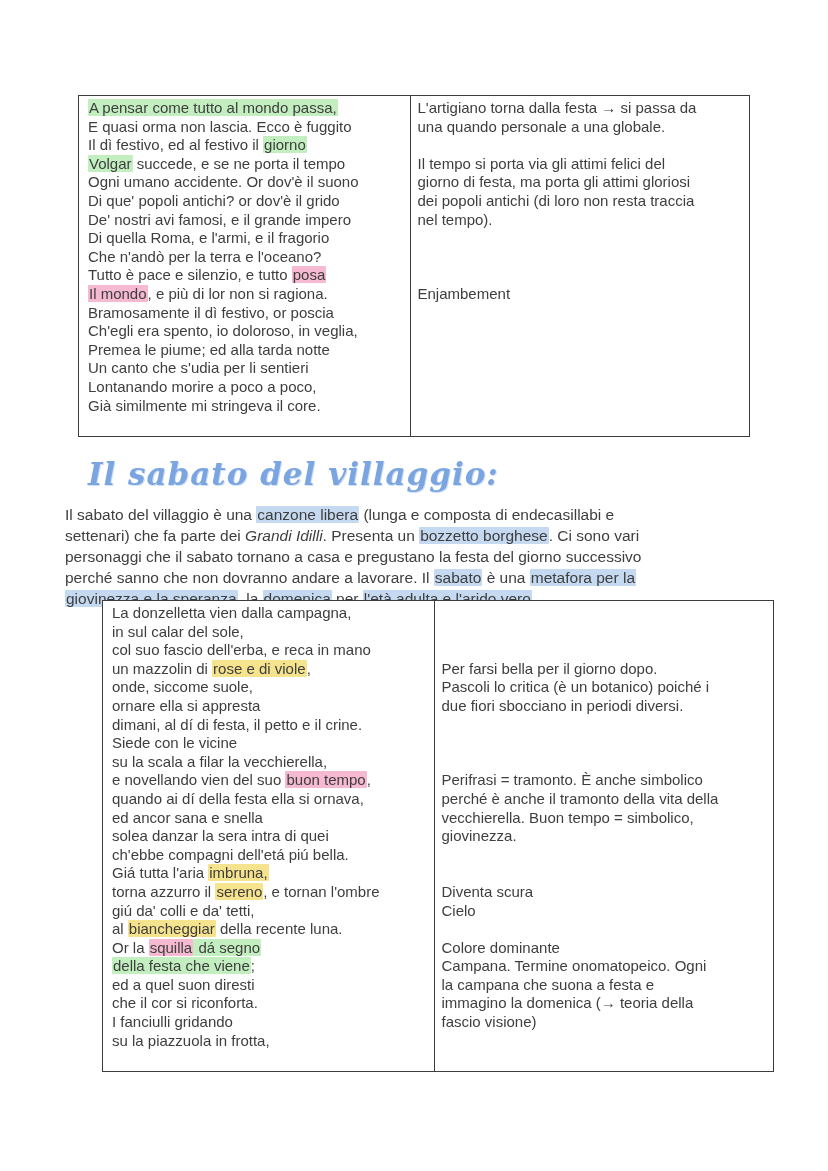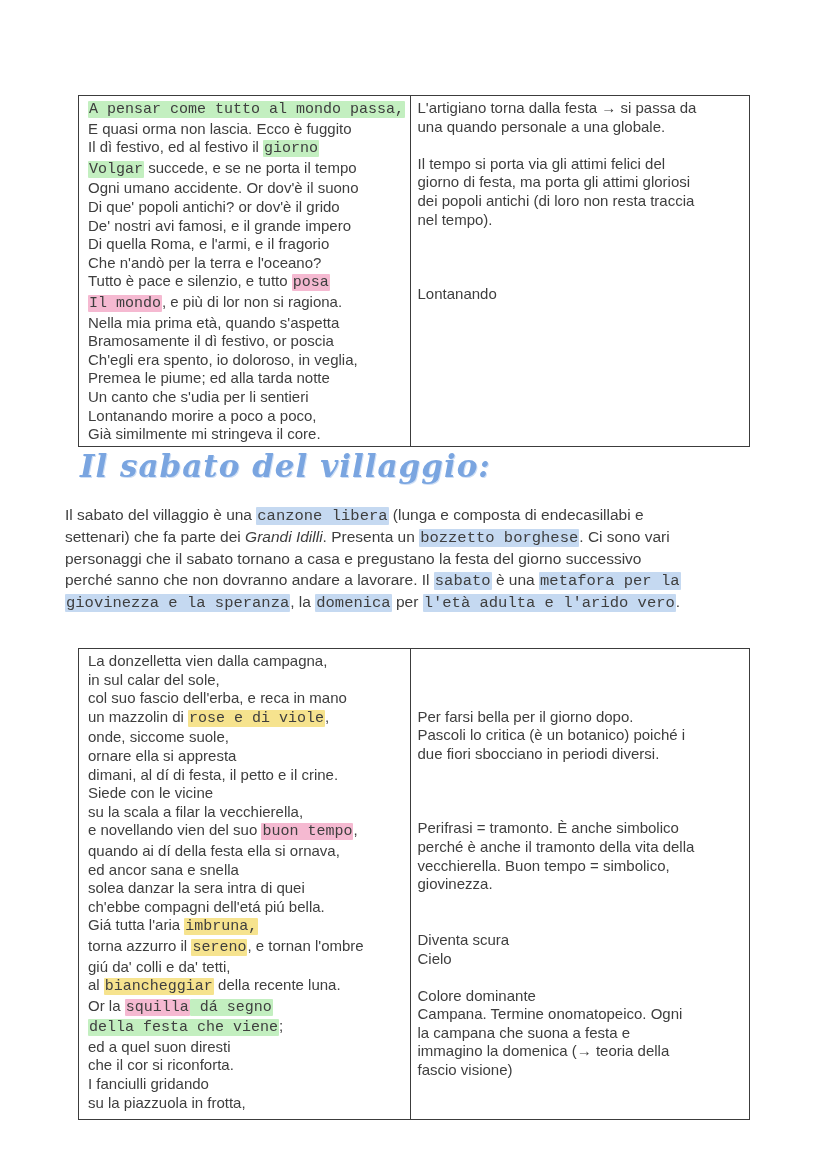--- a/index.html
+++ b/index.html
@@ -23,31 +23,31 @@
   }
   .col { box-sizing: border-box; padding: 3px 4px 2px 9px; }
   .col.poem  { width: 332px; border-right: 1px solid #3c3c3c; }
   .col.notes { width: 339px; padding-left: 7px; }
   .pline {
     font-size: 15px;
     line-height: 18.6px;
     min-height: 18.6px;
     white-space: nowrap;
   }
-  .hl { padding: 0 1px; border-radius: 1px; font-family: Liberation Mono, monospace; }
+  .hl { padding: 0 1px; border-radius: 1px; }
   .hl-green  { background: var(--hl-green,  #c3efc0); }
   .hl-pink   { background: var(--hl-pink,   #f5b9d1); }
   .hl-yellow { background: var(--hl-yellow, #f6e38e); }
   .hl-blue   { background: var(--hl-blue,   #c5d9f1); }
   .it { font-style: italic; }
   .heading {
     position: absolute;
     left: 80px;
     top: 448px;
-    margin: 0;
+    margin: 8px;
     font-family: "DejaVu Serif", serif;
     font-style: italic;
     font-weight: 700;
     font-size: 31px;
     letter-spacing: 1px;
     color: var(--heading-color, #7aa5e0);
     text-shadow: 1px 1px 0 #cfdff5;
     text-align: center;
   }
   .intro {
@@ -55,60 +55,59 @@
     left: 65px;
     top: 505px;
     width: 690px;
   }
   .intro .pline {
     font-size: 15.5px;
     line-height: 20.9px;
     min-height: 20.9px;
   }
   #table1 { top: 95px; }
-  #table2 { top: 648px; }
+  #table2 { top: 600px; margin-left: 24px; }
 </style>
 </head>
 <body>
 
 <div class="page">
 
   <div class="atable" id="table1">
     <div class="col poem">
         <div class="pline"><span class="hl hl-green">A pensar come tutto al mondo passa,</span></div>
         <div class="pline"><span>E quasi orma non lascia. Ecco è fuggito</span></div>
         <div class="pline"><span>Il dì festivo, ed al festivo il </span><span class="hl hl-green">giorno</span></div>
         <div class="pline"><span class="hl hl-green">Volgar</span><span> succede, e se ne porta il tempo</span></div>
         <div class="pline"><span>Ogni umano accidente. Or dov'è il suono</span></div>
         <div class="pline"><span>Di que' popoli antichi? or dov'è il grido</span></div>
         <div class="pline"><span>De' nostri avi famosi, e il grande impero</span></div>
         <div class="pline"><span>Di quella Roma, e l'armi, e il fragorio</span></div>
         <div class="pline"><span>Che n'andò per la terra e l'oceano?</span></div>
         <div class="pline"><span>Tutto è pace e silenzio, e tutto </span><span class="hl hl-pink">posa</span></div>
         <div class="pline"><span class="hl hl-pink">Il mondo</span><span>, e più di lor non si ragiona.</span></div>
-        <div class="pline"><span>Nella mia prima età, quando s'aspetta</span></div>
         <div class="pline"><span>Bramosamente il dì festivo, or poscia</span></div>
         <div class="pline"><span>Ch'egli era spento, io doloroso, in veglia,</span></div>
         <div class="pline"><span>Premea le piume; ed alla tarda notte</span></div>
         <div class="pline"><span>Un canto che s'udia per li sentieri</span></div>
         <div class="pline"><span>Lontanando morire a poco a poco,</span></div>
         <div class="pline"><span>Già similmente mi stringeva il core.</span></div>
       </div>
     <div class="col notes">
         <div class="pline"><span>L'artigiano torna dalla festa → si passa da</span></div>
         <div class="pline"><span>una quando personale a una globale.</span></div>
         <div class="pline">&nbsp;</div>
         <div class="pline"><span>Il tempo si porta via gli attimi felici del</span></div>
         <div class="pline"><span>giorno di festa, ma porta gli attimi gloriosi</span></div>
         <div class="pline"><span>dei popoli antichi (di loro non resta traccia</span></div>
         <div class="pline"><span>nel tempo).</span></div>
         <div class="pline">&nbsp;</div>
         <div class="pline">&nbsp;</div>
         <div class="pline">&nbsp;</div>
-        <div class="pline"><span>Lontanando</span></div>
+        <div class="pline"><span>Enjambement</span></div>
         <div class="pline">&nbsp;</div>
         <div class="pline">&nbsp;</div>
         <div class="pline">&nbsp;</div>
         <div class="pline">&nbsp;</div>
         <div class="pline">&nbsp;</div>
         <div class="pline">&nbsp;</div>
         <div class="pline">&nbsp;</div>
       </div>
   </div>
 

